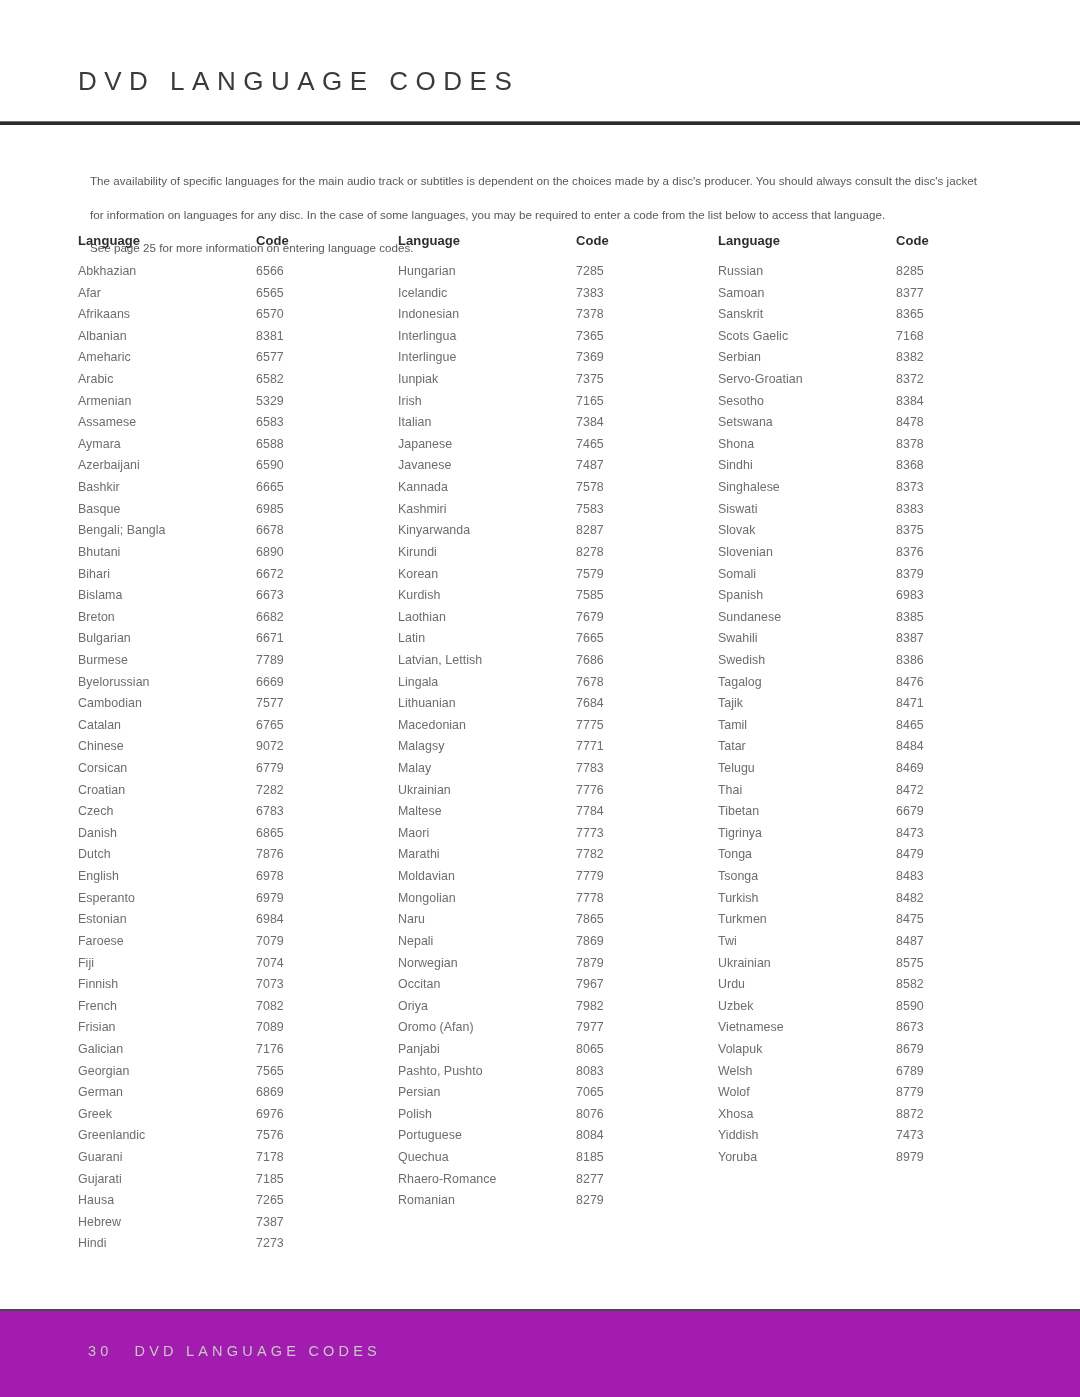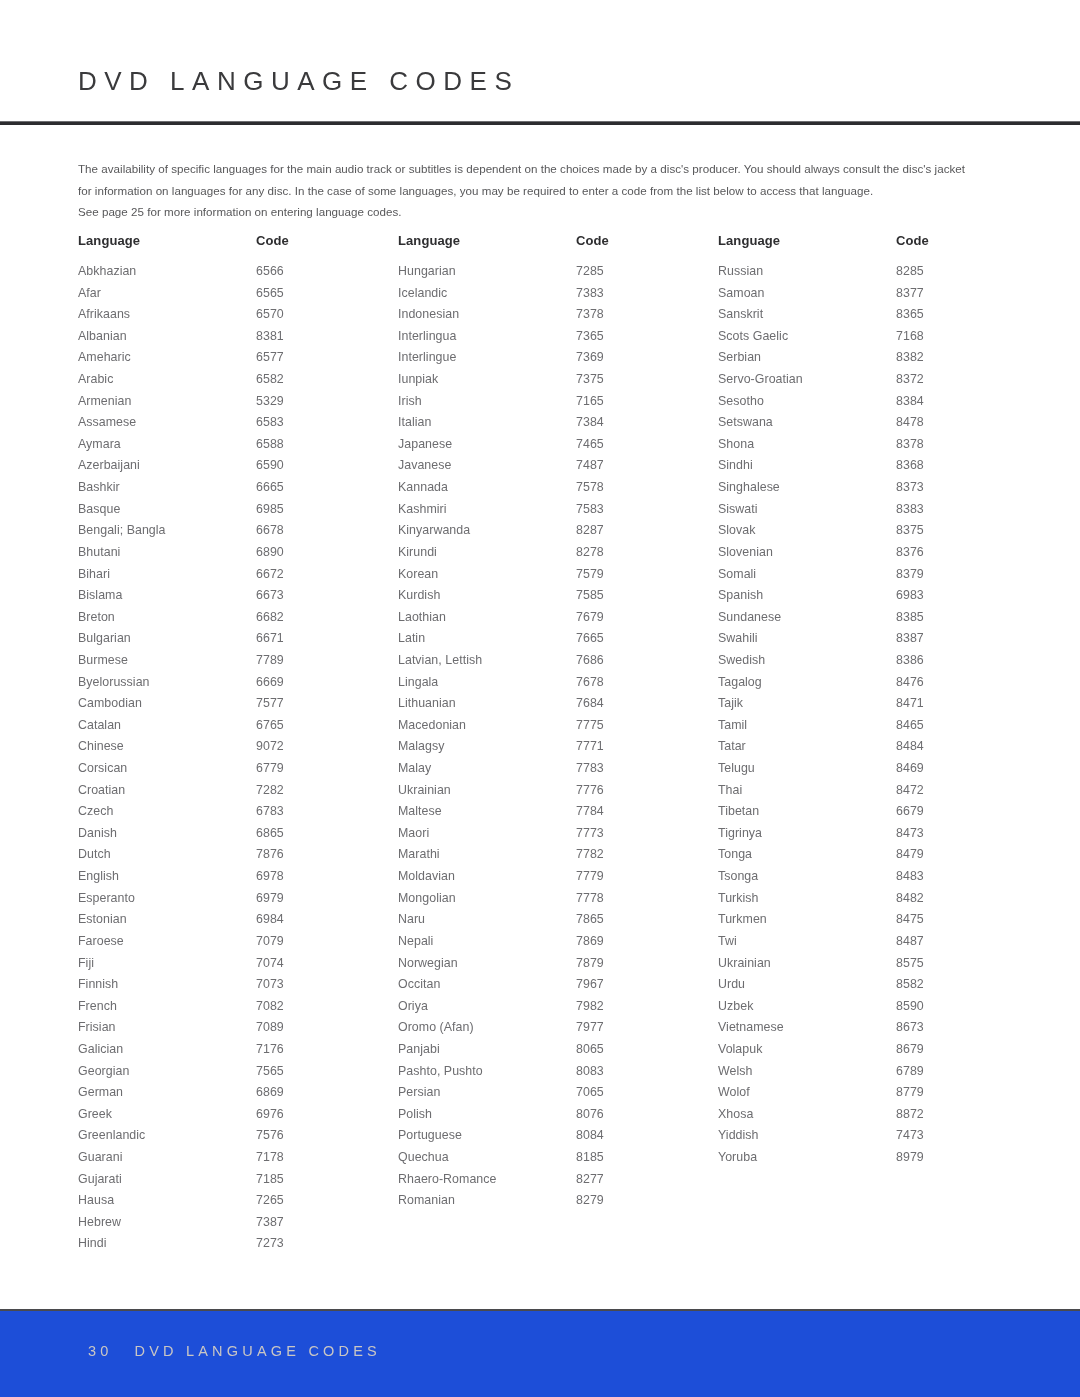--- a/index.html
+++ b/index.html
@@ -43,21 +43,21 @@
     position: absolute;
     left: 78px;
     top: 158px;
     width: 930px;
     font-size: 11.6px;
     line-height: 21.5px;
     color: #58585a;
     letter-spacing: 0.02px;
   }
   .intro p {
-    margin: 0;
+    margin: 12px;
   }
 
   
   .table-wrap {
     position: absolute;
     left: 78px;
     top: 233px;
     width: 960px;
     display: flex;
     flex-direction: row;
@@ -99,21 +99,21 @@
   .cell-lang { width: 178px; flex: 0 0 178px; }
   .cell-code { width: 120px; flex: 0 0 120px; }
 
   
   .footer-bar {
     position: absolute;
     left: 0;
     bottom: 0;
     width: 1080px;
     height: 88px;
-    background: #1d4ed8;
+    background: #a21caf;
     border-top: 2px solid #4a4a4d;
     box-sizing: border-box;
   }
   .footer-text {
     position: absolute;
     left: 88px;
     top: 32px;
     font-size: 14.5px;
     letter-spacing: 4.2px;
     color: #c9c6c4;

